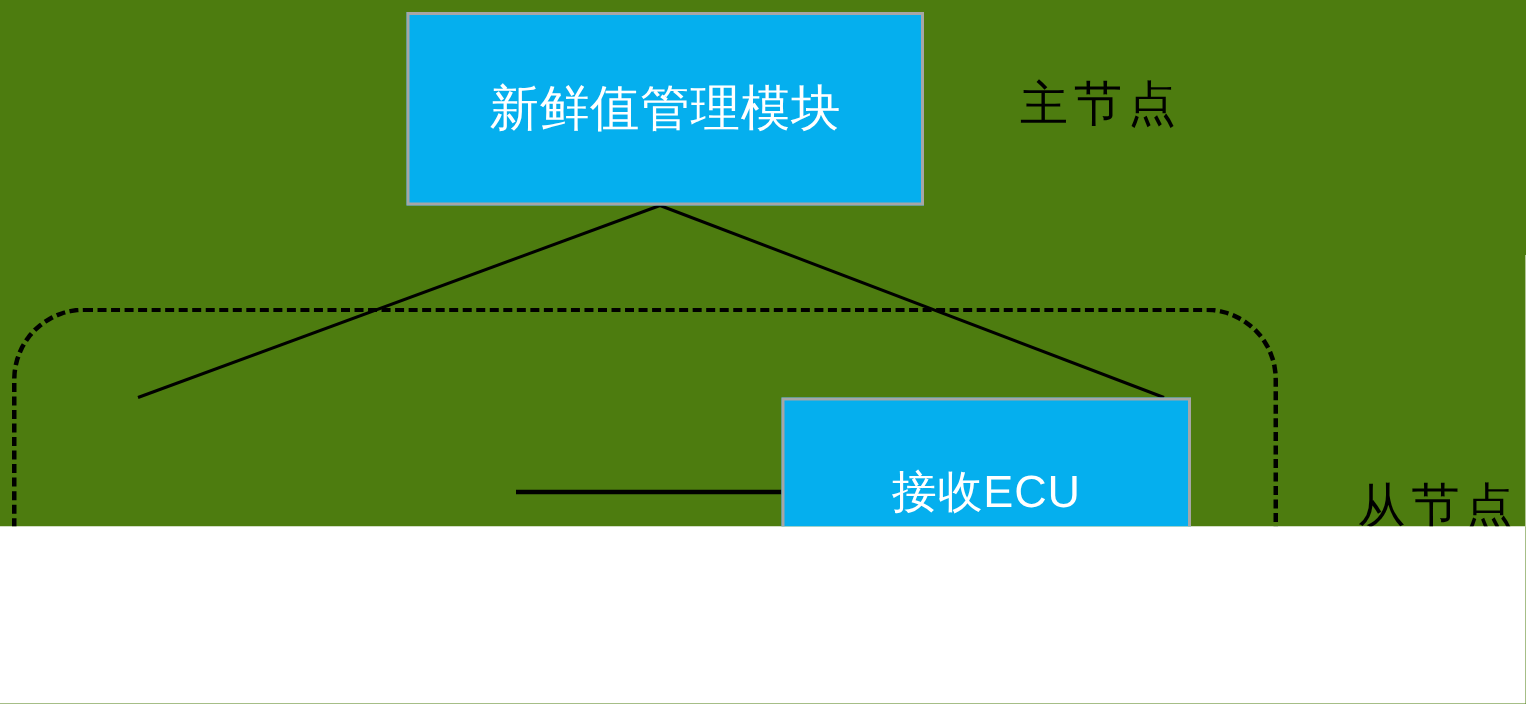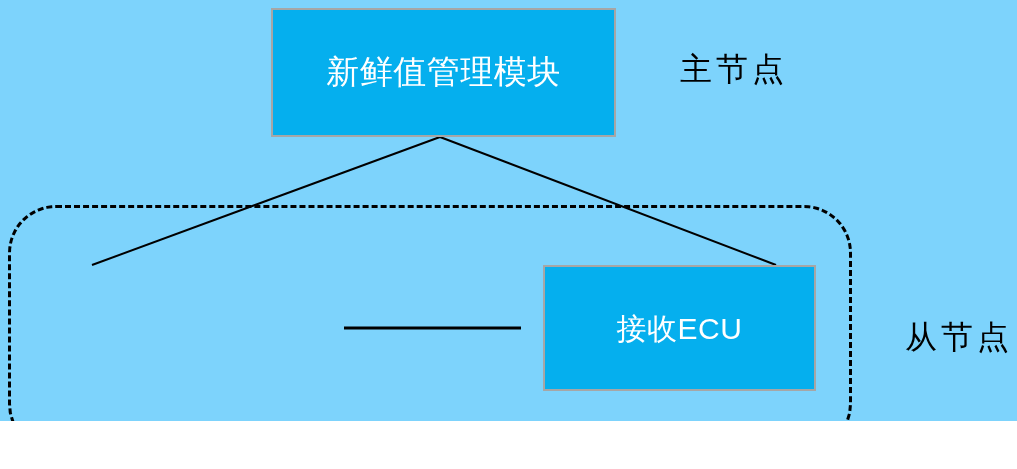--- a/index.html
+++ b/index.html
@@ -3,22 +3,22 @@
 <meta charset="utf-8">
 <style>
   html, body {
     margin: 0;
     padding: 0;
     background: #ffffff;
   }
   #canvas {
     position: relative;
     width: 1017px;
-    height: 421px;
-    background: #7dd3fc;
+    height: 351px;
+    background: #4d7c0f;
     overflow: hidden;
     font-family: "Liberation Sans", sans-serif;
   }
 
   
   .group-dashed {
     position: absolute;
     left: 8px;
     top: 205px;
     width: 844px;
@@ -72,21 +72,20 @@
     width: 272px;
     height: 126px;
   }
   #node-sender .node-label { font-size: 30px; }
 
   #node-receiver {
     left: 521px;
     top: 265px;
     width: 273px;
     height: 126px;
-    margin-left: 22px;
   }
   #node-receiver .node-label { font-size: 30px; }
 
   
   .side-label {
     position: absolute;
     color: #000000;
     font-family: Liberation Serif, serif;
     font-size: 32px;
     letter-spacing: 4px;

